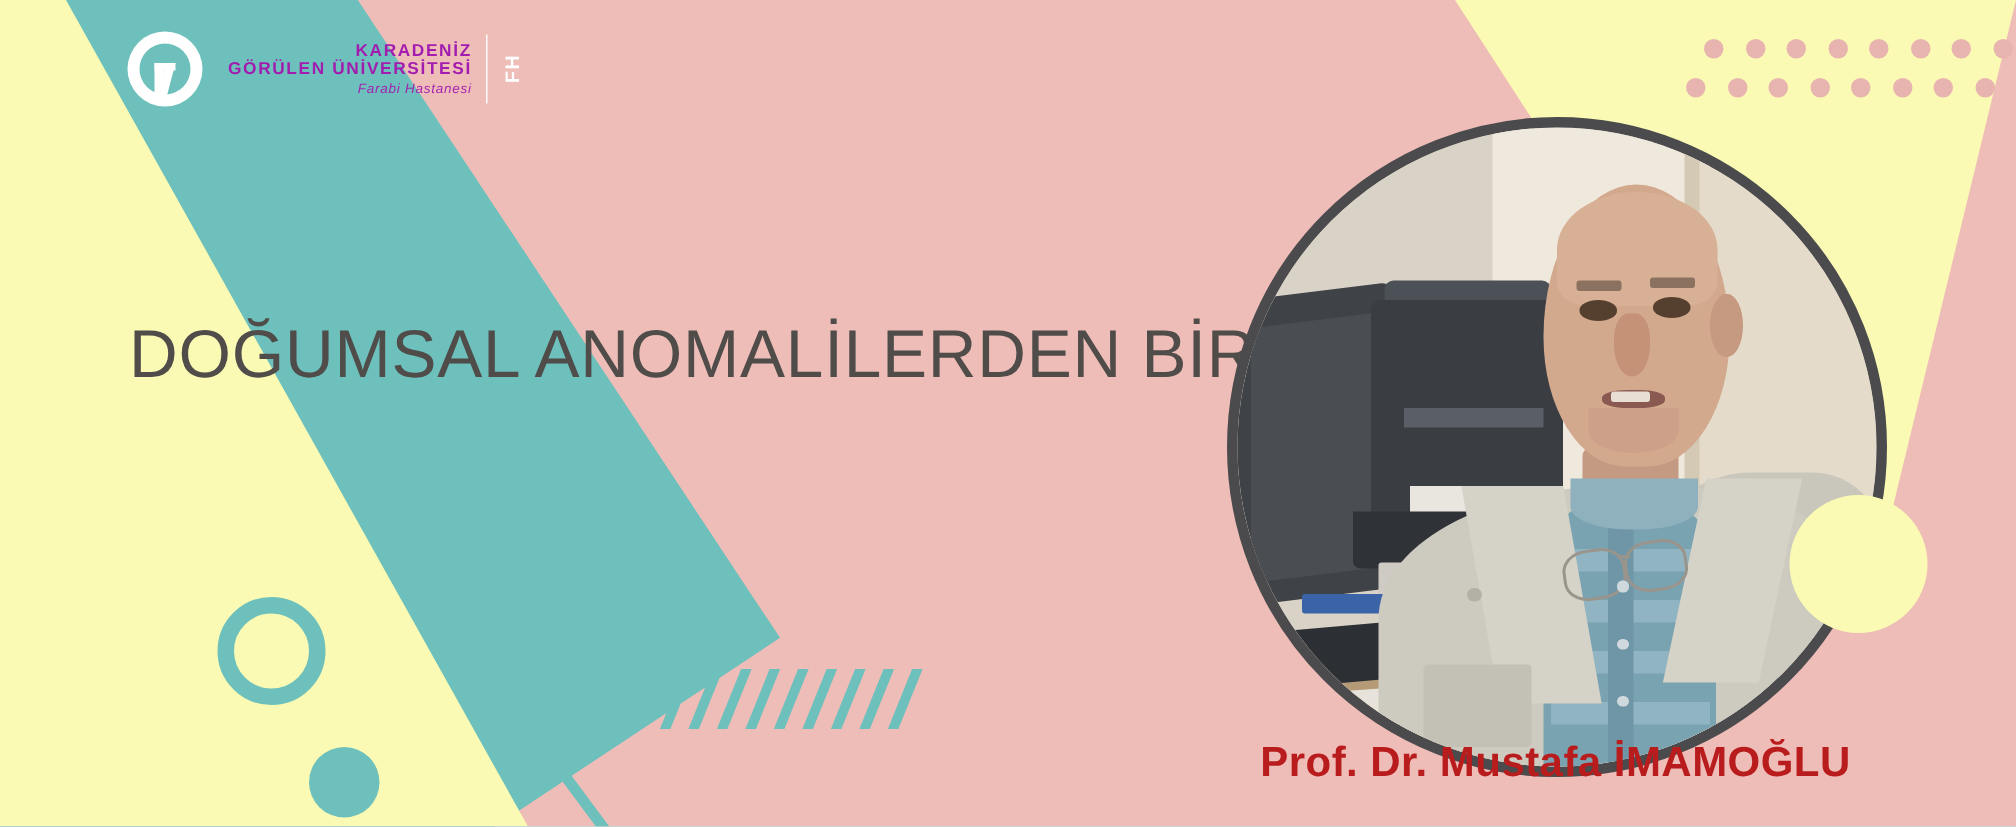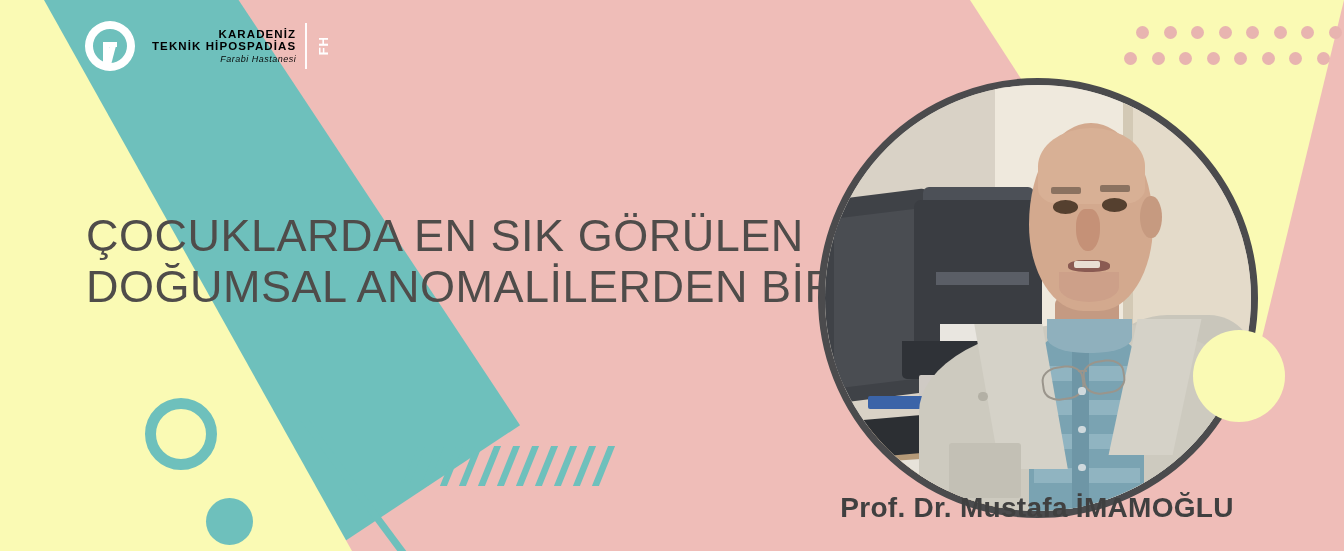--- a/index.html
+++ b/index.html
@@ -54,21 +54,21 @@
   }
 
   
   #slashes{position:absolute;left:410px;top:446px;height:40px;display:flex;gap:12px;}
   #slashes i{display:block;width:7px;height:40px;background:#6ec0bc;transform:skewX(-22deg);}
 
   
   #logo{position:absolute;left:82px;top:18px;display:flex;align-items:center;gap:14px;}
   #logo-mark{position:relative;width:56px;height:56px;}
   #logo-text{display:flex;align-items:center;gap:9px;}
-  #logo-name{text-align:right;color:#000000;line-height:1.12;}
+  #logo-name{text-align:right;color:#a21caf;line-height:1.12;}
   #logo-name .l1,#logo-name .l2{
     font-size:11.5px;font-weight:700;letter-spacing:1.1px;white-space:nowrap;
   }
   #logo-name .l3{font-size:9px;font-weight:400;letter-spacing:.5px;font-style:italic;opacity:.95;margin-top:1px;}
   #logo-divider{width:1.6px;height:46px;background:#ffffff;opacity:.95;}
   #logo-abbr{
     color:#ffffff;font-size:13px;font-weight:700;letter-spacing:1px;
     writing-mode:vertical-rl;transform:rotate(180deg);
   }
 
@@ -206,30 +206,29 @@
       <svg width="56" height="56" viewBox="0 0 56 56" aria-hidden="true">
         <path d="M28 3 A25 25 0 1 0 28 53 A25 25 0 1 0 28 3 Z M28 11 A17 17 0 1 1 28 45 A17 17 0 1 1 28 11 Z" fill="#ffffff" fill-rule="evenodd"></path>
         <path d="M21 24 h6.2 v24.5 h-6.2 z" fill="#ffffff"></path>
         <path d="M28.6 24 h6.4 l-6.4 24.5 h-6.0 z" fill="#ffffff"></path>
         <path d="M21 24 h14 v5 h-14 z" fill="#ffffff"></path>
       </svg>
     </div>
     <div id="logo-text">
       <div id="logo-name">
         <div class="l1">KARADENİZ</div>
-        <div class="l2">TEKNİK HİPOSPADİAS</div>
+        <div class="l2">GÖRÜLEN ÜNİVERSİTESİ</div>
         <div class="l3">Farabi Hastanesi</div>
       </div>
       <div id="logo-divider"></div>
       <div id="logo-abbr">FH</div>
     </div>
   </div>
 
   <div id="headline">
-    <div class="line" style="color: rgb(79, 76, 74);">ÇOCUKLARDA EN SIK GÖRÜLEN</div>
     <div class="line" style="color: rgb(79, 76, 74);">DOĞUMSAL ANOMALİLERDEN BİRİ:</div>
   </div>
 
   <div id="portrait" style="border-color: rgb(75, 75, 77);">
     <div class="ph ph-wall-l"></div>
     <div class="ph ph-wall-c"></div>
     <div class="ph ph-wall-r"></div>
     <div class="ph ph-wall-edge"></div>
     <div class="ph ph-monitor"></div>
     <div class="ph ph-monitor2"></div>
@@ -271,15 +270,15 @@
     <div class="ph ph-glass-r"></div>
     <div class="ph ph-glass-b"></div>
     <div class="ph ph-btn1"></div>
     <div class="ph ph-btn2"></div>
     <div class="ph ph-btn3"></div>
     <div class="ph ph-btn4"></div>
   </div>
 
   <div class="shape" id="yellow-circle" style="background: rgb(250, 250, 180);"></div>
 
-  <div id="presenter" style="color: #404040;">Prof. Dr. Mustafa İMAMOĞLU</div>
+  <div id="presenter" style="color: #b91c1c;">Prof. Dr. Mustafa İMAMOĞLU</div>
 
 </div>
 
 </body></html>

